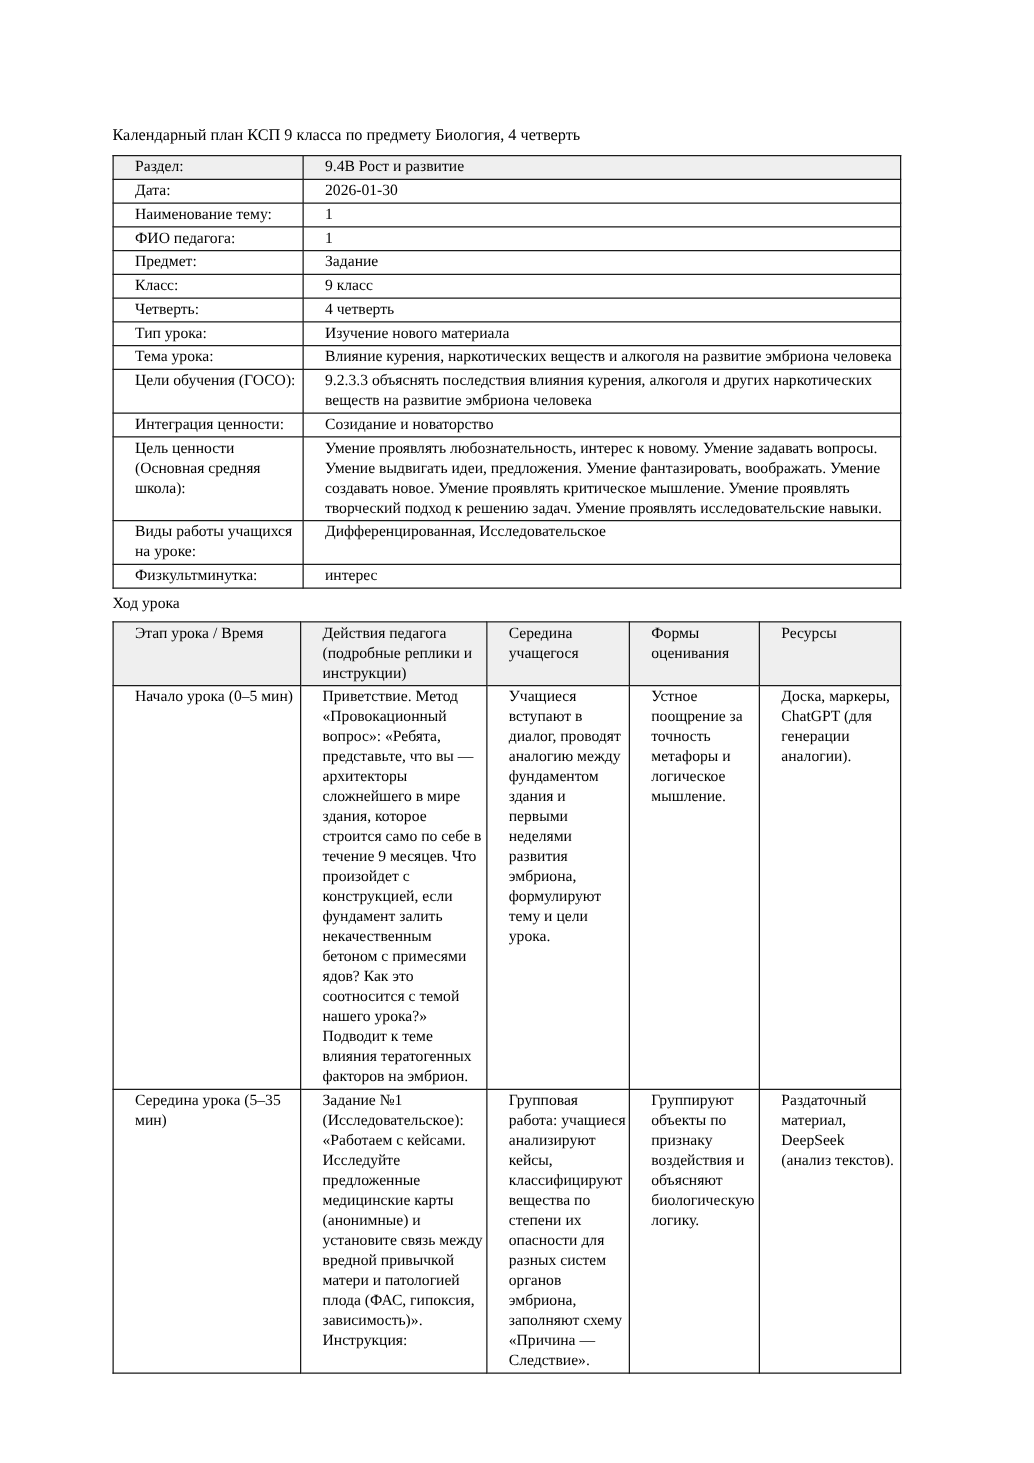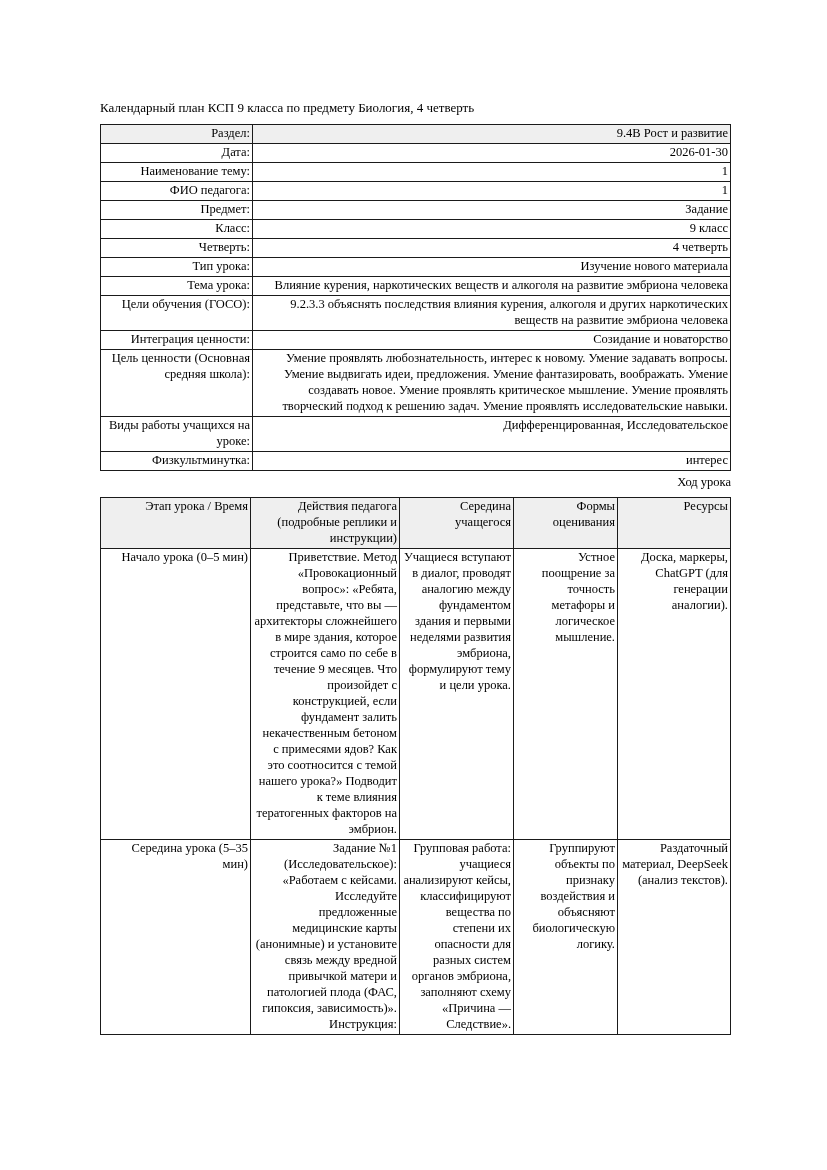--- a/index.html
+++ b/index.html
@@ -11,54 +11,53 @@
     position: relative;
     width: 827px;
     height: 1170px;
     background: #ffffff;
     overflow: hidden;
     font-family: "Liberation Serif", "DejaVu Serif", serif;
     color: #000000;
   }
   .content {
     position: absolute;
-    left: 100px;
+    left: 90px;
     top: 100px;
     width: 631px;
   }
   .doc-title {
     margin: 0 0 9px 0;
     font-size: 13px;
     line-height: 15px;
     font-weight: normal;
   }
   table {
     border-collapse: collapse;
     table-layout: fixed;
     width: 630px;
   }
   td, th {
     border: 1px solid #1a1a1a;
     vertical-align: top;
-    text-align: right;
+    text-align: left;
     font-weight: normal;
     font-size: 12.5px;
     line-height: 16px;
-    padding: 0 2px 2px 3px;
+    padding: 0 2px 2px 17px;
     overflow: hidden;
     word-wrap: break-word;
   }
   tr.shaded td, tr.shaded th {
     background: #efefef;
   }
   .section-heading {
     margin: 4px 0 7px 0;
     font-size: 12.5px;
     line-height: 15px;
-    text-align: right;
   }
   .info-table .c-label  { width: 152px; }
   .info-table .c-value  { width: 478px; }
   .lesson-table .c1 { width: 150px; }
   .lesson-table .c2 { width: 149px; }
   .lesson-table .c3 { width: 114px; }
   .lesson-table .c4 { width: 104px; }
   .lesson-table .c5 { width: 113px; }
 </style>
 </head>

